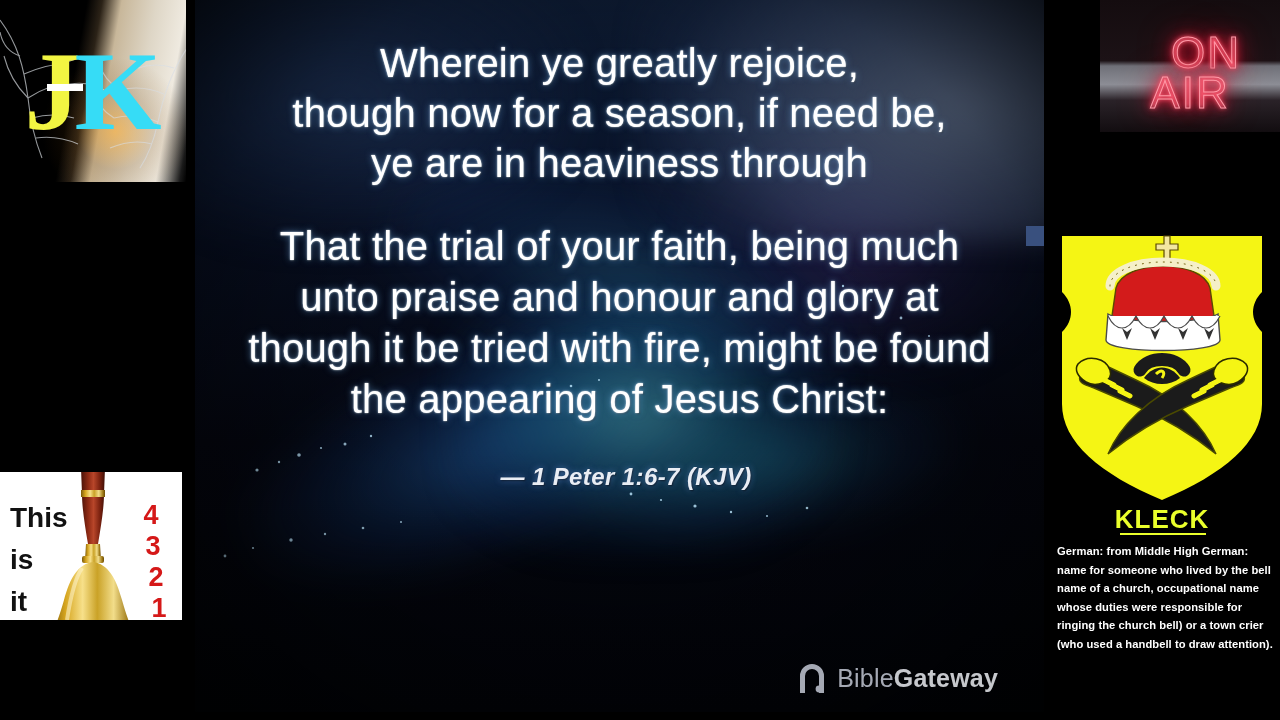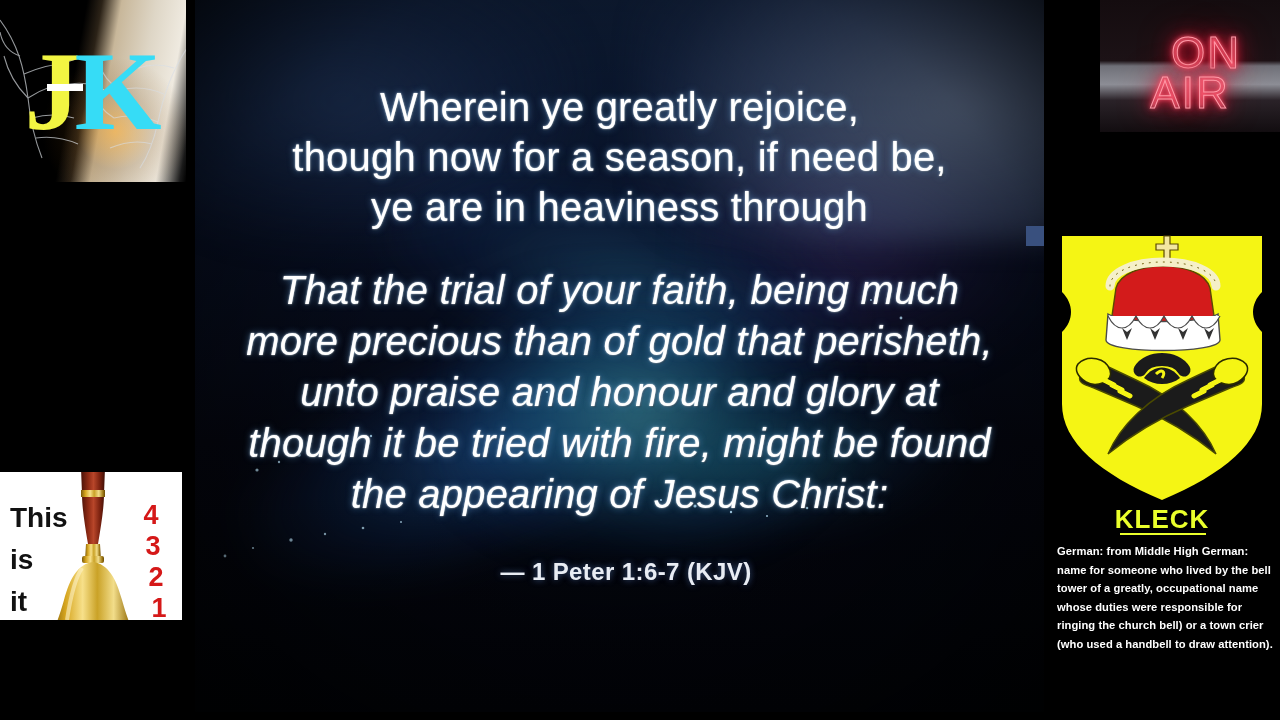--- a/index.html
+++ b/index.html
@@ -62,39 +62,39 @@
   #bg-vignette {
     left:0; top:0; width:100%; height:100%;
     background:radial-gradient(ellipse at 50% 48%, rgba(0,0,0,0) 38%, rgba(0,0,0,0.34) 72%, rgba(0,0,0,0.82) 100%);
   }
   #bg-sparkles { left:0; top:0; width:100%; height:100%; opacity:.8; }
 
   
   #scripture {
     position:absolute; left:0; top:0; width:100%; height:100%;
     display:flex; flex-direction:column; align-items:center;
-    padding-top:82px;
+    padding-top:38px;
   }
   .verse-block { width:100%; text-align:center; }
   .verse-line {
     color:#ffffff;
     font-family:"Liberation Sans Narrow","Liberation Sans",sans-serif;
     font-size:40px;
     line-height:50px;
     font-weight:400;
     letter-spacing:.2px;
     text-shadow:0 0 7px rgba(120,190,255,.55), 0 0 2px rgba(255,255,255,.9), 1px 1px 2px rgba(0,0,0,.6);
     white-space:nowrap;
   }
   #verse-block-2 { margin-top:33px; }
-  #verse-block-2 .verse-line { line-height:51px;font-style:italic; }
+  #verse-block-2 .verse-line { line-height:51px; }
   #citation {
     margin-top:38px;
     color:#e9edf4;
-    font-weight:bold;
+    font-style:italic; font-weight:bold;
     font-size:24px; letter-spacing:.4px;
     text-shadow:0 0 6px rgba(120,170,255,.5), 1px 1px 2px rgba(0,0,0,.7);
     margin-left:13px;
   }
 
   
   #biblegateway {
     position:absolute; right:46px; bottom:18px;
     display:flex; align-items:center; gap:10px;
     opacity:.82;
@@ -222,29 +222,37 @@
     <div id="scripture">
 
       <div class="verse-block" id="verse-block-1">
         <div class="verse-line">Wherein ye greatly rejoice,</div>
         <div class="verse-line">though now for a season, if need be,</div>
         <div class="verse-line">ye are in heaviness through</div>
       </div>
 
       <div class="verse-block" id="verse-block-2">
         <div class="verse-line">That the trial of your faith, being much</div>
-        <div class="verse-line">more precious than of gold that perisheth,</div>
         <div class="verse-line">unto praise and honour and glory at</div>
         <div class="verse-line">though it be tried with fire, might be found</div>
         <div class="verse-line">the appearing of Jesus Christ:</div>
       </div>
 
       <div id="citation">— 1 Peter 1:6-7 (KJV)</div>
     </div>
 
+    <div id="biblegateway">
+      <svg id="bg-arch-icon" viewBox="0 0 30 32">
+        <path d="M3 31 L3 14 A12 12 0 0 1 27 14 L27 31 L22 31 L22 14 A7 7 0 0 0 8 14 L8 31 Z" fill="#c9cedb"></path>
+        <circle cx="22" cy="27" r="3.4" fill="#c9cedb"></circle>
+      </svg>
+      <div id="bg-wordmark">
+        <span id="bg-word-bible">Bible</span><span id="bg-word-gateway">Gateway</span>
+      </div>
+    </div>
   </div>
 
   <div class="corner-panel" id="panel-jk">
     <div id="jk-photo"></div>
     <svg class="jk-branch" style="left:-6px; top:14px; width:120px; height:150px;" viewBox="0 0 120 150">
       <g stroke="#e9eef3" fill="none" stroke-width="1.1" opacity="0.75">
         <path d="M6 6 C24 30 30 54 34 84 C36 104 40 124 48 144"></path>
         <path d="M34 84 C46 76 60 70 76 70"></path>
           <path d="M34 84 C22 72 14 58 10 42"></path>
         <path d="M30 60 C44 54 56 50 70 50"></path>
@@ -378,20 +386,20 @@
         <path d="M112 146 C118 140 122 144 118 150" fill="none" stroke="#f5f514" stroke-width="3"></path>
       </g>
     </svg>
 
     <div id="kleck-title">KLECK</div>
     <div id="kleck-title-underline"></div>
 
     <div id="kleck-desc">
       <p>German: from Middle High German:</p>
       <p>name for someone who lived by the bell</p>
-      <p>tower of a greatly, occupational name</p>
+      <p>name of a church, occupational name</p>
       <p>whose duties were responsible for</p>
       <p>ringing the church bell) or a town crier</p>
       <p>(who used a handbell to draw attention).</p>
     </div>
   </div>
 
 </div>
 
 </body></html>

